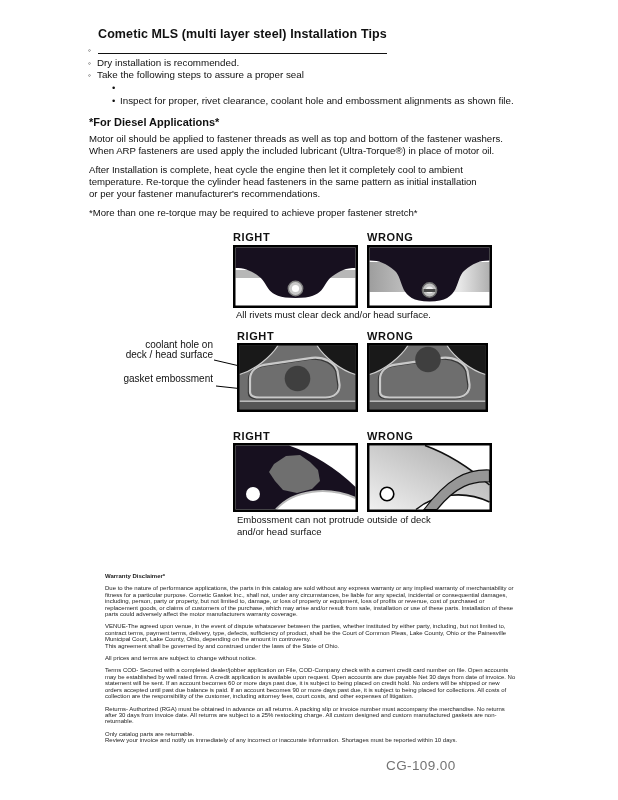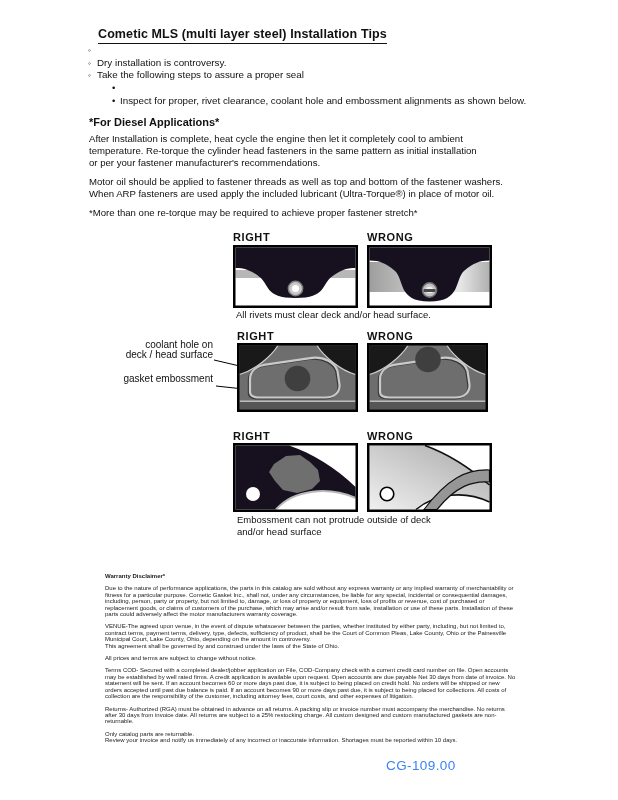--- a/index.html
+++ b/index.html
@@ -1,75 +1,75 @@
 <!DOCTYPE html>
 <html><head>
 <meta charset="utf-8">
 <style>
   html,body{margin:0;padding:0;background:#fff;}
   .page{position:relative;width:618px;height:800px;background:#fff;overflow:hidden;
         font-family:"Liberation Sans","DejaVu Sans",sans-serif;color:#111;}
   .abs{position:absolute;}
   .page-title{font-size:12.5px;font-weight:bold;letter-spacing:.1px;
-        border-bottom:1.8px solid #111;padding-bottom:2px;display:inline-block;white-space:nowrap;text-align:right;}
+        border-bottom:1.8px solid #111;padding-bottom:12px;display:inline-block;white-space:nowrap;text-align:right;}
   .bullets{left:88px;top:44px;width:470px;font-size:9.8px;line-height:12.7px;}
   .b-row{display:flex;}
   .b-row .mk{width:9px;flex:0 0 9px;font-size:8.5px;}
   .b-row.sub{padding-left:24px;}
   .b-row.sub .mk{width:8px;flex:0 0 8px;font-size:9.5px;}
   .diesel{left:89px;top:116px;width:424px;}
   .diesel h2{font-size:11px;font-weight:bold;margin:0 0 5px 0;}
   .diesel p{font-size:9.6px;line-height:12px;margin:0 0 7px 0;white-space:pre-line;}
   .dg-label{font-size:11px;font-weight:bold;text-align:left;letter-spacing:.6px;}
   .dg-caption{font-size:9.5px;line-height:11.5px;white-space:pre-line;}
   .side-label{font-size:10px;line-height:10.3px;text-align:right;white-space:pre-line;}
   .legal{left:105px;top:573px;width:412px;font-size:6px;line-height:6.4px;color:#222;}
   .legal h3{font-size:6px;margin:0 0 6px 0;font-weight:bold;}
   .lp{margin:0 0 6px 0;}
   .lp.tight{margin-bottom:0;}
-  .pagenum{font-size:13.5px;letter-spacing:.4px;color:#3b82f6;}
+  .pagenum{font-size:13.5px;letter-spacing:.4px;color:#737373;}
   svg{display:block;}
 </style>
 </head>
 <body>
 
 <div class="page">
 
   <div class="abs" style="left:98px;top:24px;">
     <span class="page-title">Cometic MLS (multi layer steel) Installation Tips</span>
   </div>
 
   <div class="abs bullets">
     <div class="b-row">
       <span class="mk">◦</span>
     </div>
     <div class="b-row">
       <span class="mk">◦</span>
-      <span>Dry installation is controversy.</span>
+      <span>Dry installation is recommended.</span>
     </div>
     <div class="b-row">
       <span class="mk">◦</span>
       <span>Take the following steps to assure a proper seal</span>
     </div>
     <div class="b-row sub">
       <span class="mk">•</span>
     </div>
     <div class="b-row sub">
       <span class="mk">•</span>
-      <span>Inspect for proper, rivet clearance, coolant hole and embossment alignments as shown below.</span>
+      <span>Inspect for proper, rivet clearance, coolant hole and embossment alignments as shown file.</span>
     </div>
   </div>
 
   <div class="abs diesel">
     <h2>*For Diesel Applications*</h2>
+    <p>Motor oil should be applied to fastener threads as well as top and bottom of the fastener washers.
+When ARP fasteners are used apply the included lubricant (Ultra-Torque®) in place of motor oil.</p>
     <p>After Installation is complete, heat cycle the engine then let it completely cool to ambient
 temperature. Re-torque the cylinder head fasteners in the same pattern as initial installation
 or per your fastener manufacturer's recommendations.</p>
-    <p>Motor oil should be applied to fastener threads as well as top and bottom of the fastener washers.
-When ARP fasteners are used apply the included lubricant (Ultra-Torque®) in place of motor oil.</p>
     <p>*More than one re-torque may be required to achieve proper fastener stretch*</p>
   </div>
 
   <div class="abs dg-label" style="left:233px;top:231px;width:125px;">RIGHT</div>
   <div class="abs dg-label" style="left:367px;top:231px;width:125px;">WRONG</div>
 
   <svg class="abs" style="left:233px;top:245px;" width="125" height="63" viewBox="0 0 125 63">
     <rect x="1.25" y="1.25" width="122.5" height="60.5" fill="#ffffff"></rect>
     <rect x="2.5" y="25" width="120" height="8" fill="#b7b7b7"></rect>
     <path d="M2.5,2.5 H122.5 V23 C113,23 107,25.5 99,31.5 C88,39.5 94,53 62.5,53 C31,53 37,39.5 26,31.5 C18,25.5 12,23 2.5,23 Z" fill="#17101f"></path>

